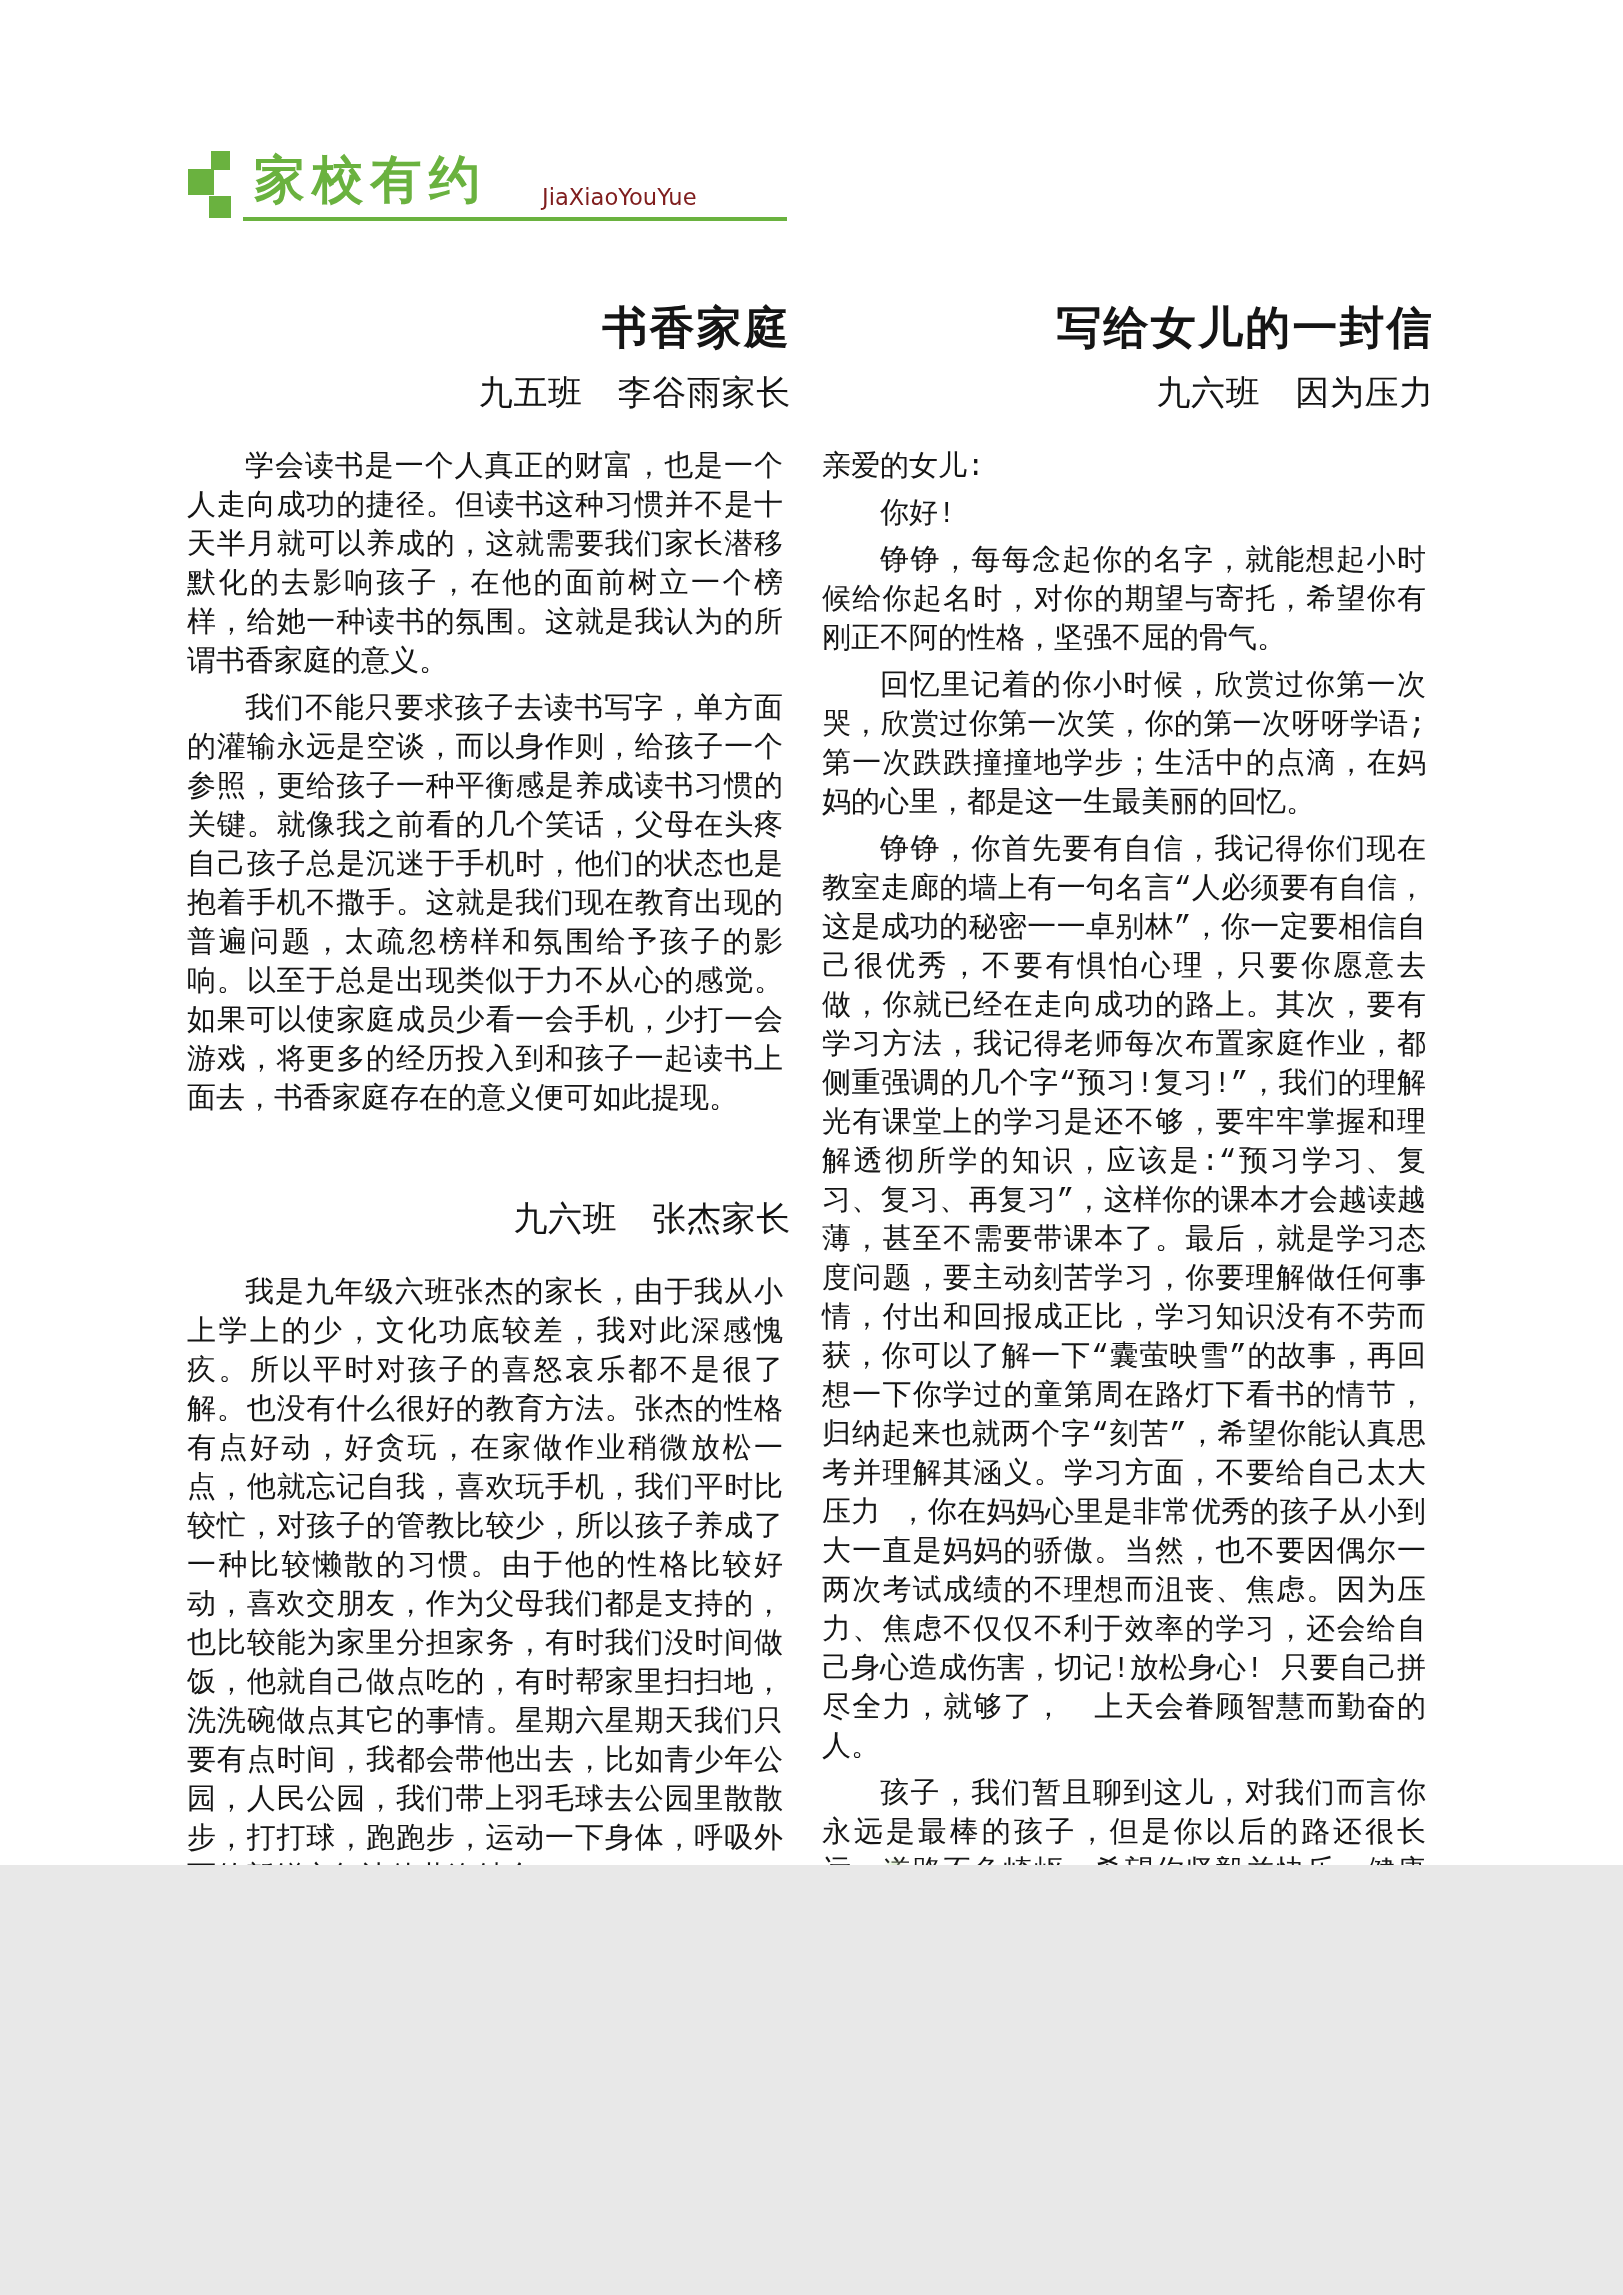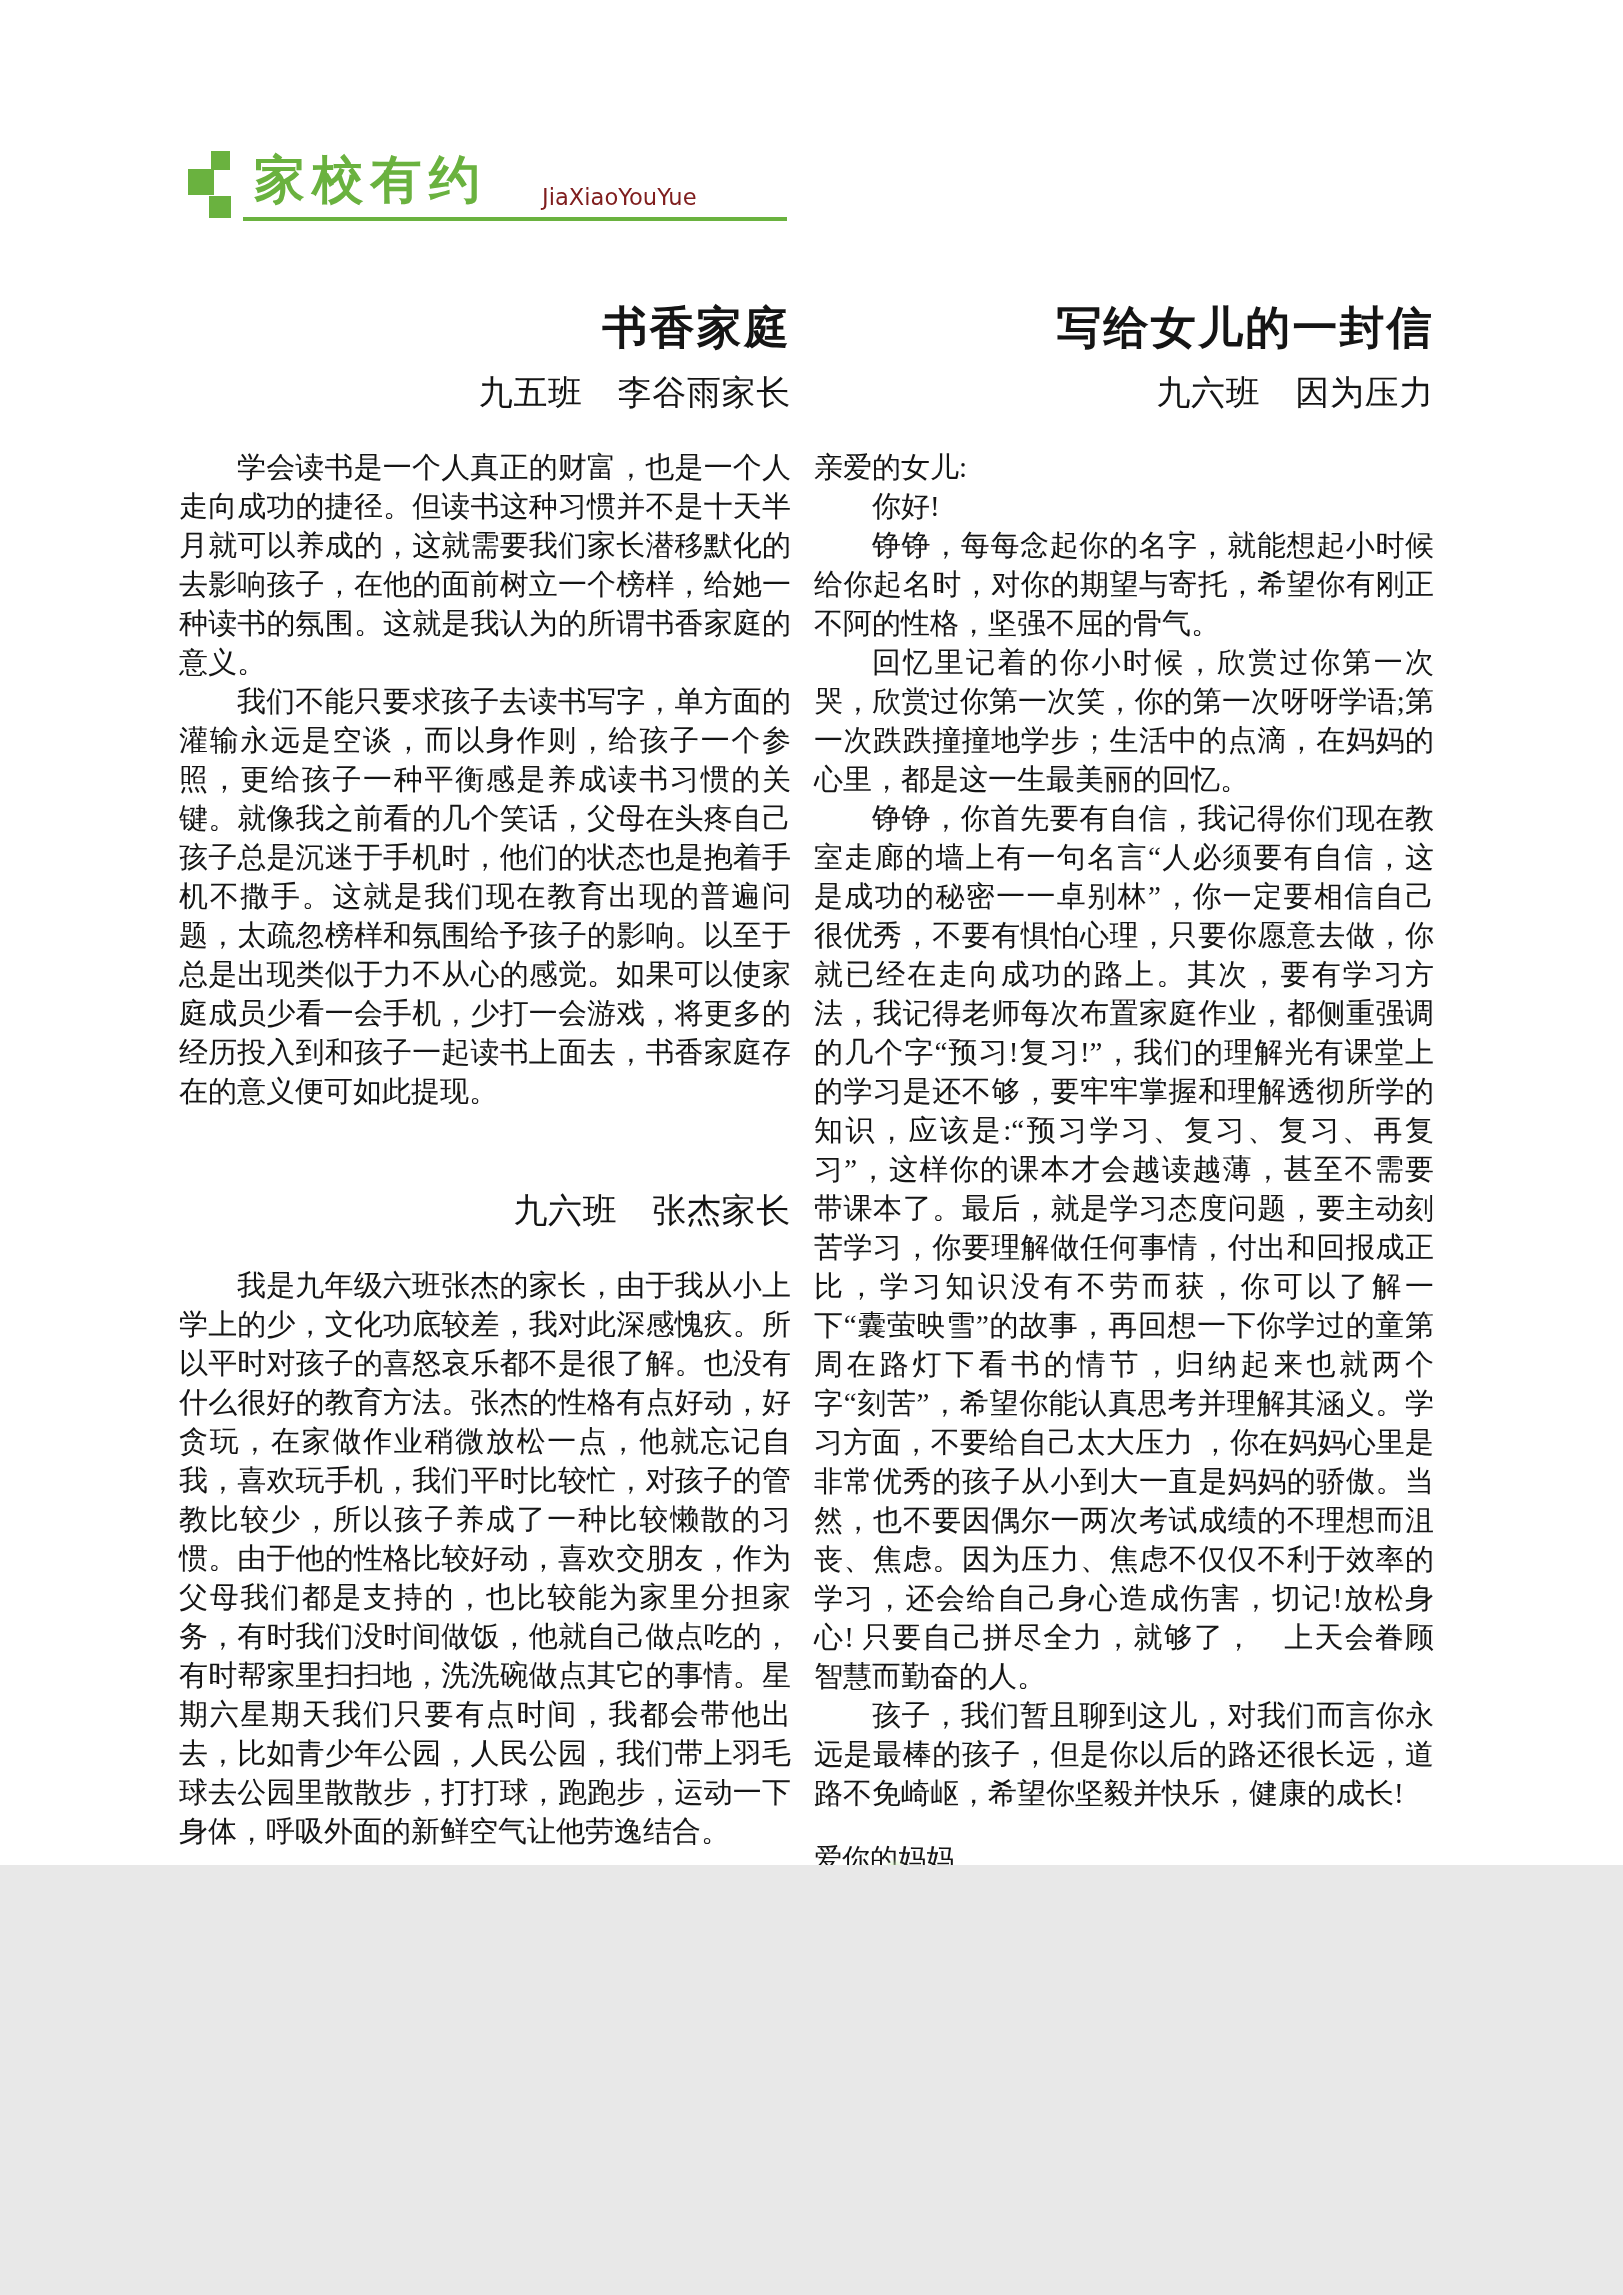--- a/index.html
+++ b/index.html
@@ -32,22 +32,22 @@
   
   .col{position:absolute;top:298px;}
   .col-left{left:179px;width:612px;}
   .col-right{left:814px;width:620px;}
   .article-title{
     font-size:45px;font-weight:600;text-align:right;
     margin:0 0 11.7px 0;letter-spacing:2.2px;line-height:1.35;
   }
   .byline{font-size:34px;text-align:right;margin:10px 0 32px 0;letter-spacing:0.7px;}
   .body-par{
-    font-size:29px;line-height:39px;margin:0;
-    text-align:justify;text-indent:2em;
+    font-size:29px;line-height:39px;margin:8px;
+    text-align:justify;text-indent:2em;font-family:Liberation Mono, monospace;
   }
   .no-indent{text-indent:0;}
   .article2{margin-top:77px;}
   .signature-block{margin-top:25px;}
   .sig-line{font-size:28px;line-height:45px;padding-right:14.6px;margin:0;font-family:Liberation Mono, monospace;}
   
   .grass{position:absolute;left:136px;top:1850px;}
   
   .page-num{
     position:absolute;left:199px;top:2146px;width:56px;height:56px;

